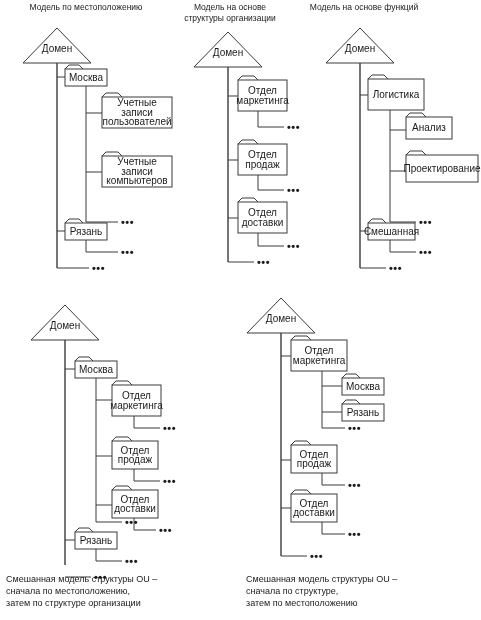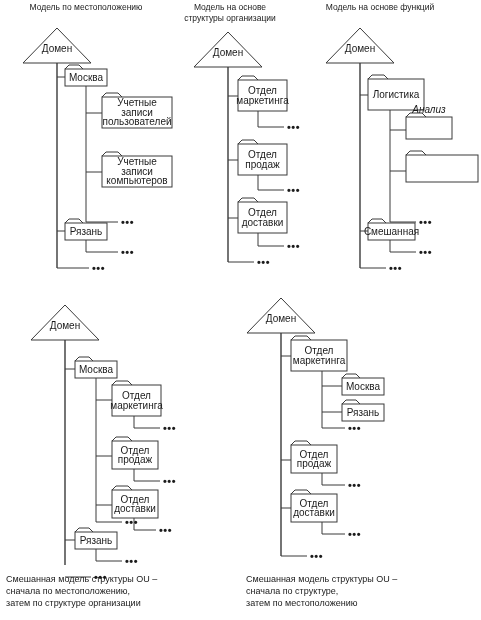--- a/index.html
+++ b/index.html
@@ -231,21 +231,21 @@
       <path d="M 281 556 L 307 556"></path>
 
     </g>
   </svg>
 
   <div class="title" style="left:0px;top:2px;width:172px;">Модель по местоположению</div>
 
   <div class="title" style="left:170px;top:2px;width:120px;">Модель на основе
 структуры организации</div>
 
-  <div class="title" style="left:300px;top:2px;width:160px;text-align:center;">Модель на основе функций</div>
+  <div class="title" style="left:284px;top:2px;width:160px;text-align:center;">Модель на основе функций</div>
 
   <div class="caption" style="left:6px;top:573px;width:225px;">Смешанная модель структуры OU –
 сначала по местоположению,
 затем по структуре организации</div>
 
   <div class="caption" style="left:246px;top:573px;width:228px;">Смешанная модель структуры OU –
 сначала по структуре,
 затем по местоположению</div>
 
   <div class="node-label" style="left:27px;top:41px;width:60px;height:16px;font-size:10px;">Домен</div>
@@ -266,21 +266,22 @@
 продаж</div>
   <div class="node-label" style="left:238px;top:202px;width:49px;height:31px;">Отдел
 доставки</div>
   <div class="dots" style="left:287px;top:123px;">•••</div>
   <div class="dots" style="left:287px;top:186px;">•••</div>
   <div class="dots" style="left:287px;top:242px;">•••</div>
   <div class="dots" style="left:257px;top:258px;">•••</div>
 
   <div class="node-label" style="left:330px;top:41px;width:60px;height:16px;font-size:10px;">Домен</div>
   <div class="node-label" style="left:368px;top:79px;width:56px;height:31px;">Логистика</div>
-  <div class="node-label" style="left:406px;top:99px;width:46px;height:22px;font-style:italic;">Анализ</div>
+  <div class="node-label" style="left:406px;top:117px;width:46px;height:22px;">Анализ</div>
+  <div class="node-label" style="left:406px;top:155px;width:72px;height:27px;">Проектирование</div>
   <div class="node-label" style="left:368px;top:223px;width:47px;height:17px;">Смешанная</div>
   <div class="dots" style="left:419px;top:218px;">•••</div>
   <div class="dots" style="left:419px;top:248px;">•••</div>
   <div class="dots" style="left:389px;top:264px;">•••</div>
 
   <div class="node-label" style="left:35px;top:318px;width:60px;height:16px;font-size:10px;">Домен</div>
   <div class="node-label" style="left:75px;top:361px;width:42px;height:17px;">Москва</div>
   <div class="node-label" style="left:112px;top:385px;width:49px;height:31px;">Отдел
 маркетинга</div>
   <div class="node-label" style="left:112px;top:441px;width:46px;height:28px;">Отдел

